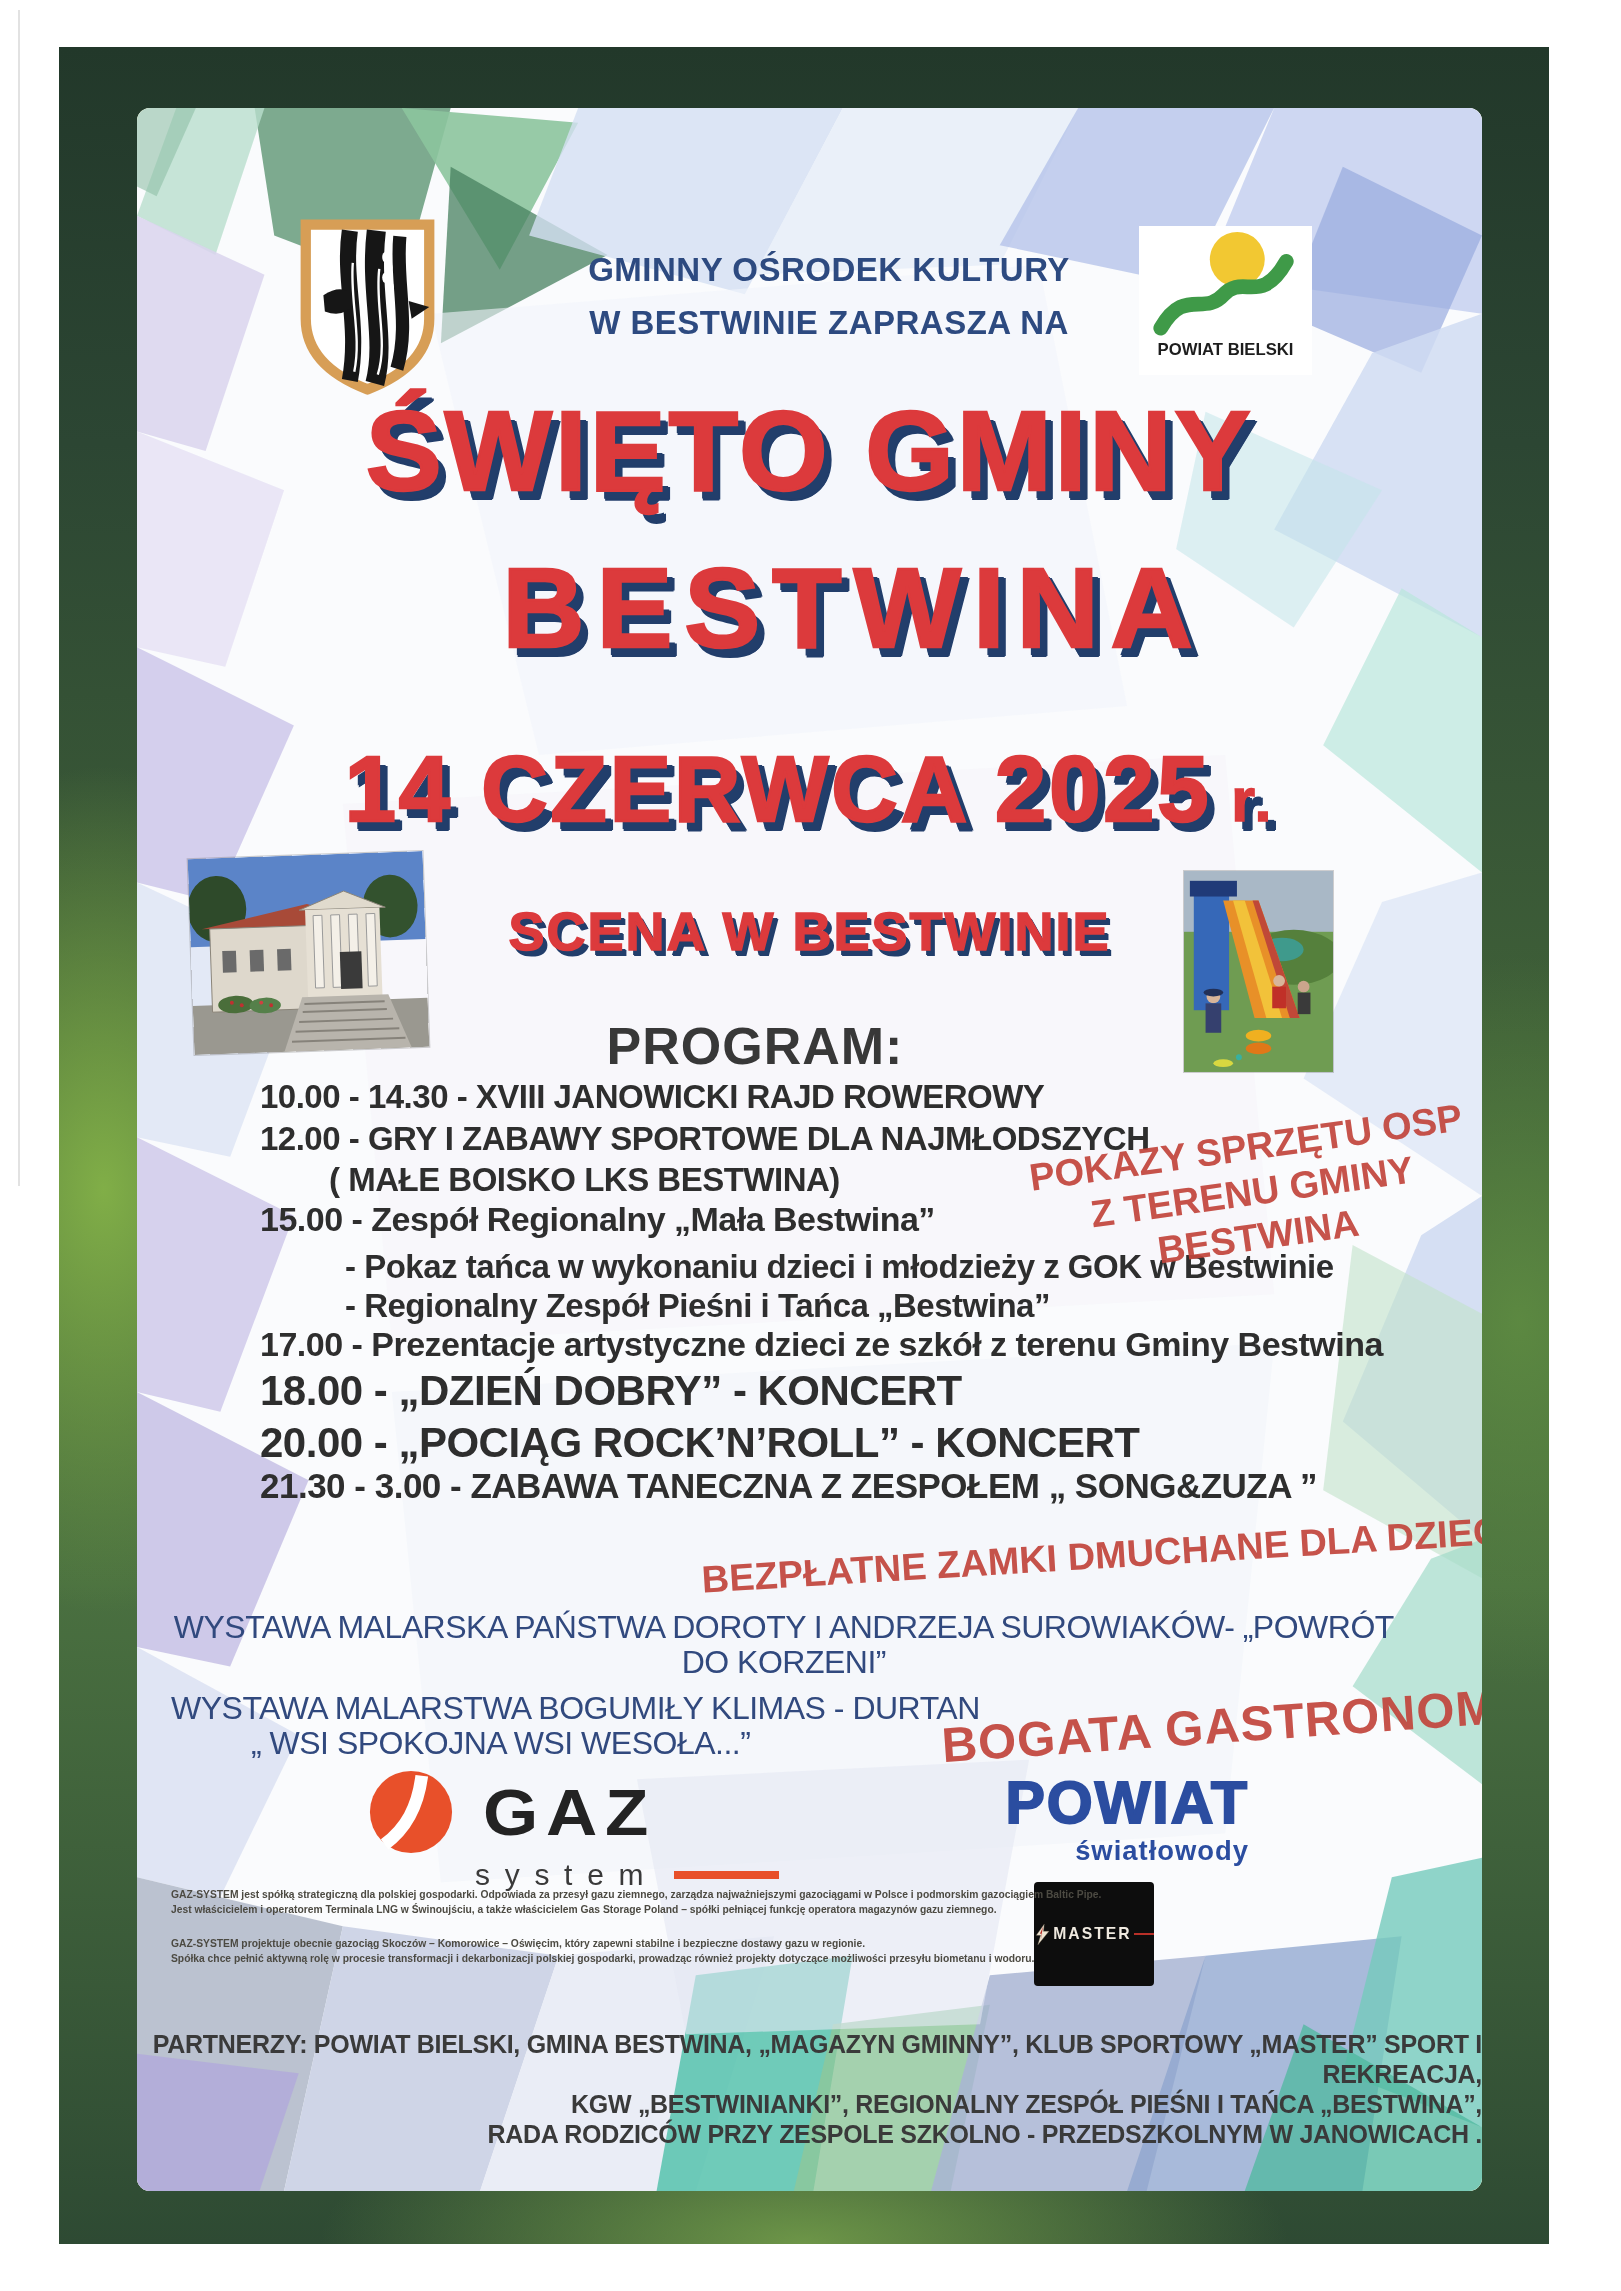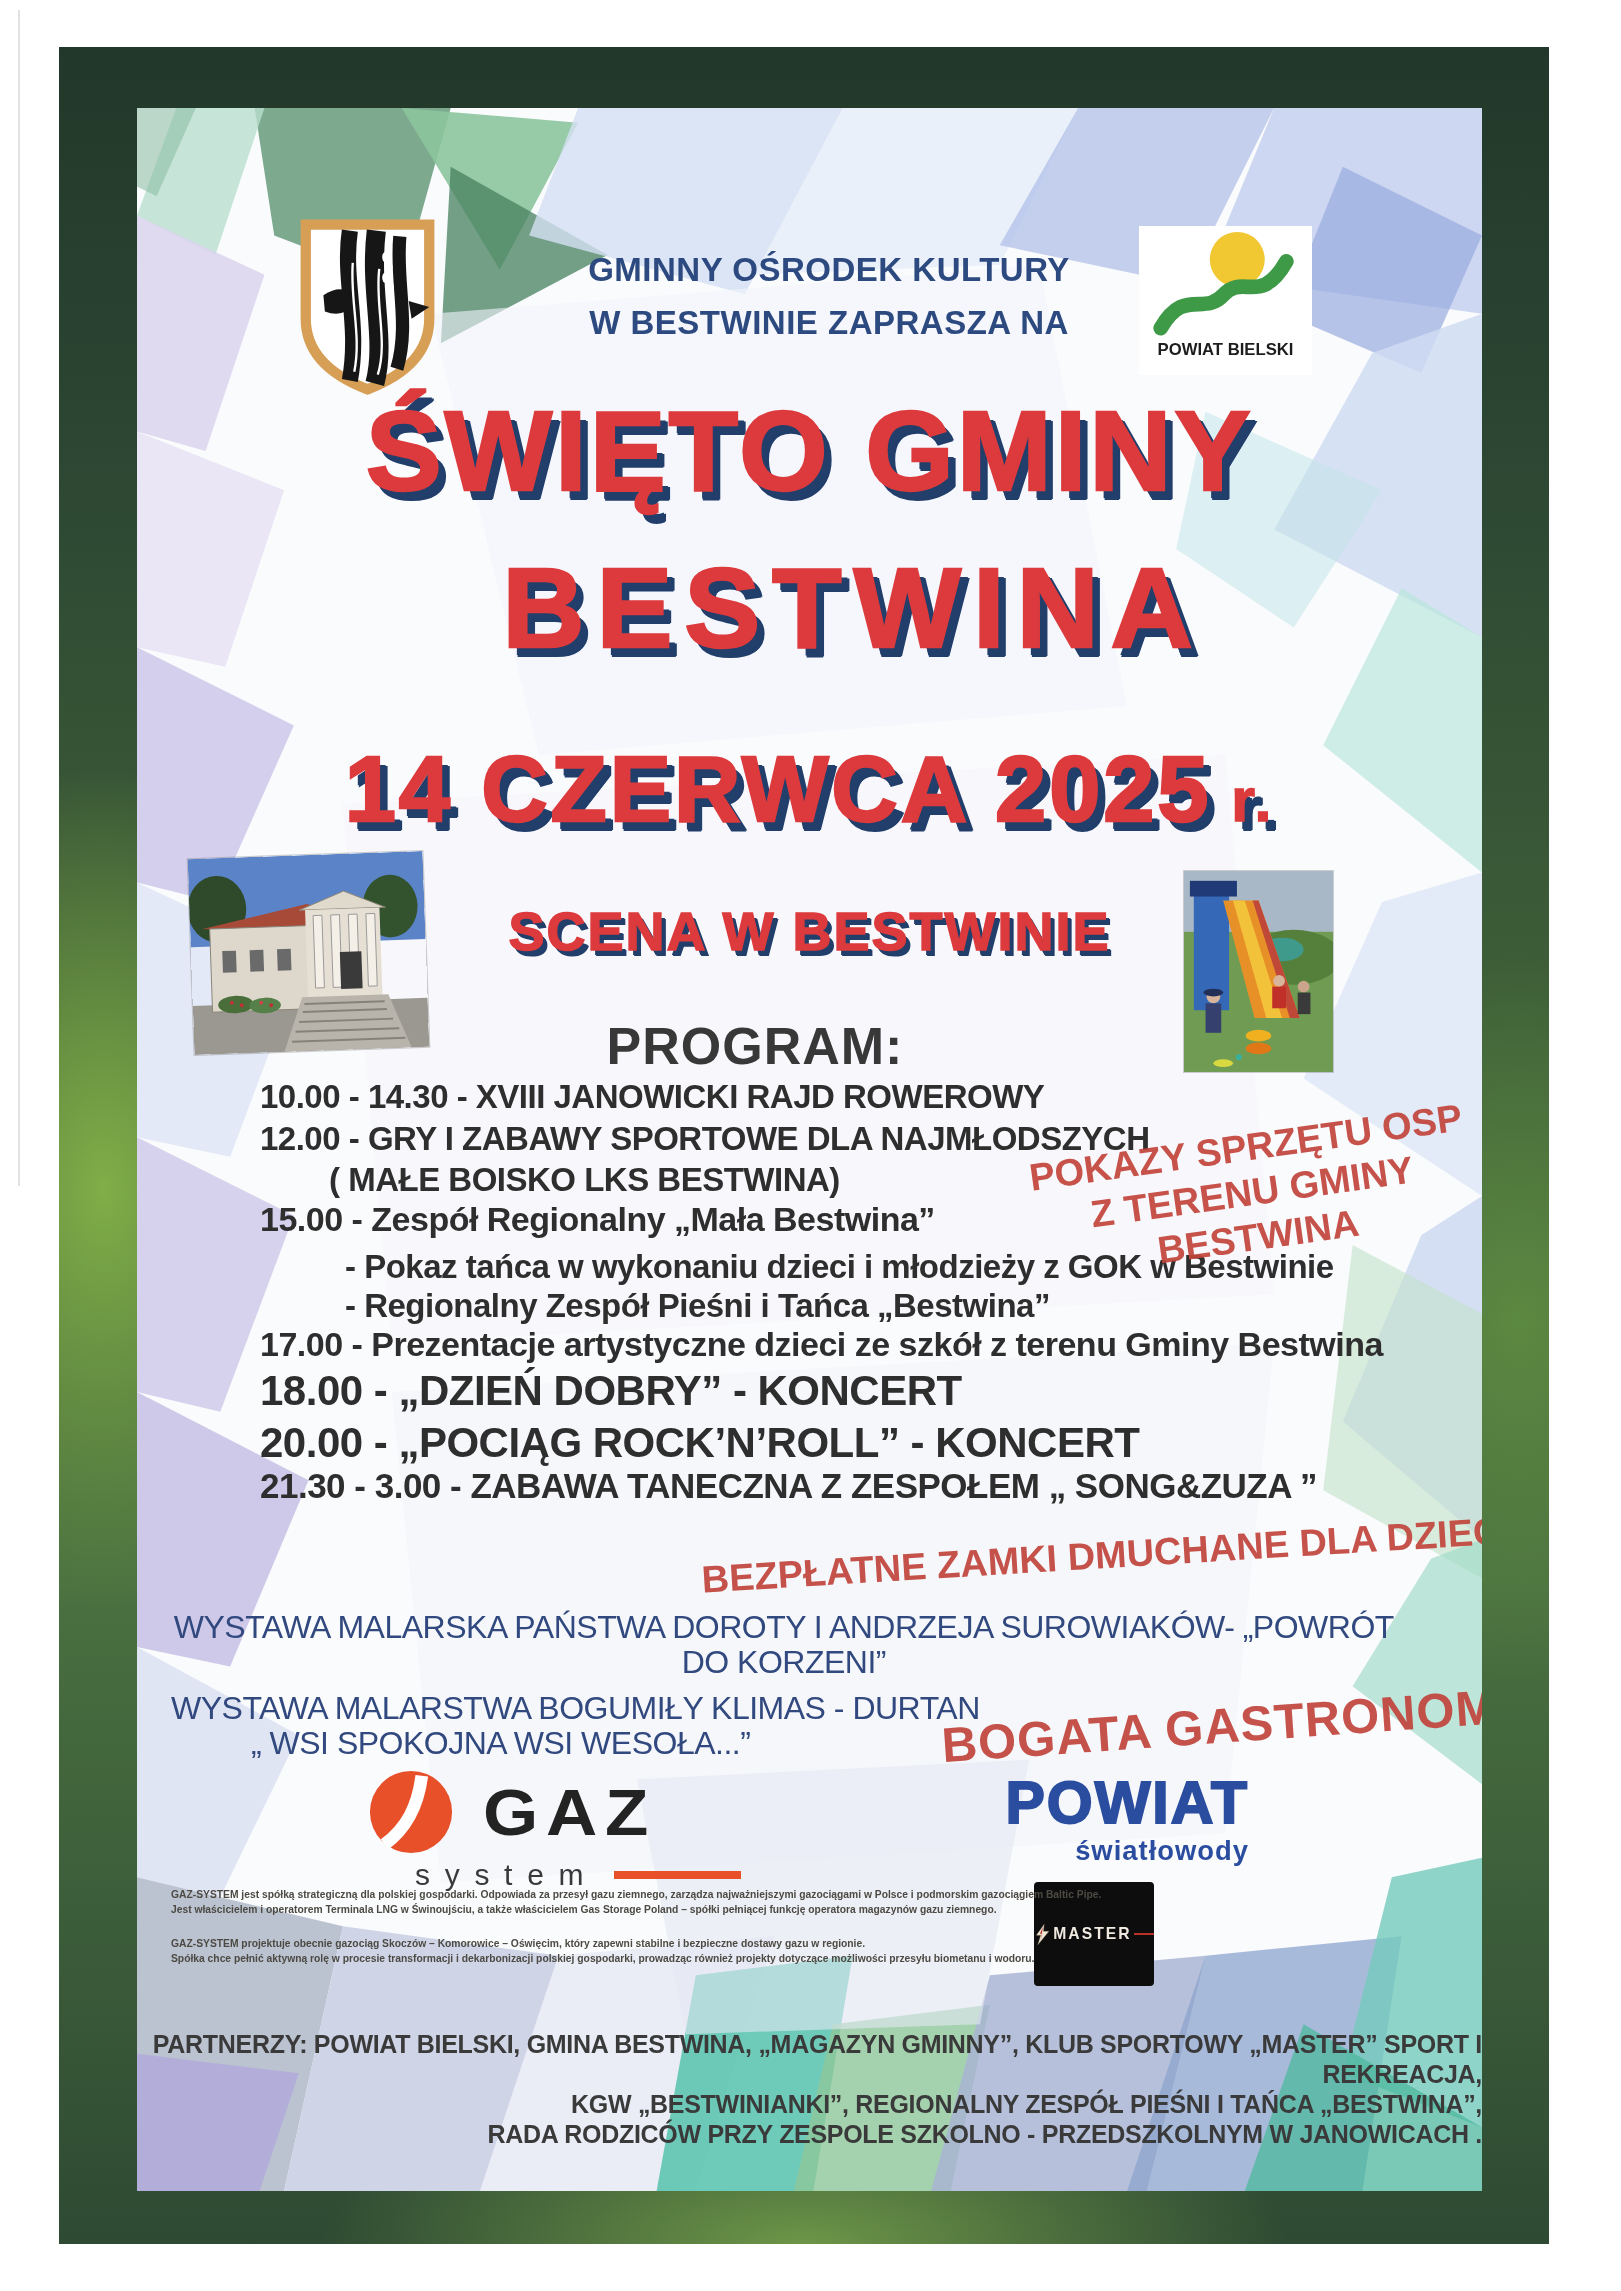--- a/index.html
+++ b/index.html
@@ -5,21 +5,21 @@
   html,body{margin:0;padding:0;background:#ffffff;}
   body{font-family:"Liberation Sans","DejaVu Sans",sans-serif;}
   .page{position:relative;width:1621px;height:2292px;background:#fff;overflow:hidden;}
   .scan-edge{position:absolute;left:17.6px;top:9.8px;width:2.9px;height:1176px;background:#cfcfcf;opacity:.6;}
   .frame{position:absolute;left:59px;top:47px;width:1490px;height:2197px;
     background:
       radial-gradient(ellipse 412px 706px at 3% 52%, rgba(132,178,72,.95) 0%, rgba(132,178,72,0) 60%),
       radial-gradient(ellipse 412px 608px at 98% 58%, rgba(96,142,66,.85) 0%, rgba(96,142,66,0) 60%),
       radial-gradient(ellipse 745px 255px at 50% 100%, rgba(116,158,74,.9) 0%, rgba(116,158,74,0) 65%),
       linear-gradient(180deg,#22382a 0%,#2c4633 18%,#3f6038 45%,#4a7040 70%,#2e4a33 100%);}
-  .inner{position:absolute;left:137px;top:108px;width:1345px;height:2083px;background:#fef9c3;overflow:hidden;}
+  .inner{position:absolute;left:137px;top:108px;width:1345px;height:2083px;background:#fef9c3;overflow:hidden;border-radius:13px;}
   .mosaic{position:absolute;left:0;top:0;width:100%;height:100%;}
   .layer{position:absolute;z-index:2;}
 
   .invite{left:0;top:135px;width:100%;text-align:center;padding-left:39px;box-sizing:border-box;
     color:#2d4a80;font-weight:bold;font-size:33px;line-height:1.62;letter-spacing:0.5px;}
   .big-red{color:#dc3a3c;font-weight:bold;text-align:center;width:100%;left:0;line-height:1;
     -webkit-text-stroke:2.5px #dc3a3c;
     text-shadow:6.9px 7.8px 0 #223e6b,8.8px 8.8px 0 #223e6b,7.8px 9.8px 0 #223e6b;}
   .title1{top:286px;font-size:114px;letter-spacing:2.9px;}
   .title2{top:443px;font-size:114px;letter-spacing:11.8px;padding-left:44px;}
@@ -43,21 +43,21 @@
   .stamp-food{left:804px;top:1588px;font-size:49px;transform:rotate(-4deg);letter-spacing:1px;}
 
   .exh{color:#31497e;font-weight:normal;font-size:32px;letter-spacing:-0.5px;}
   .exh1{left:9.8px;top:1502px;width:1274px;text-align:center;line-height:1.08;}
   .exh2{left:34px;top:1583px;line-height:1.1;}
   .exh2 .l2{padding-left:80px;}
 
   .gaz-logo{left:230px;top:1660px;width:412px;}
   .gaz-row{display:flex;align-items:center;gap:28px;}
   .gaz-word{font-size:71px;font-weight:bold;color:#232323;letter-spacing:7.8px;line-height:1;transform:scaleY(.92);}
-  .gaz-sub{display:flex;align-items:center;gap:15.7px;margin-top:2px;margin-left:48px;}
+  .gaz-sub{display:flex;align-items:center;gap:15.7px;margin-top:2px;margin-left:108px;}
   .gaz-sub span{font-size:30px;color:#3a3a3a;letter-spacing:14.7px;}
   .gaz-rule{width:127px;height:8.8px;background:#e8502a;}
   .orion-logo{left:828px;top:1666px;width:284px;display:flex;flex-direction:column;align-items:flex-end;}
   .orion-word{font-size:59px;font-weight:bold;color:#2b4da0;letter-spacing:2px;line-height:1;
     -webkit-text-stroke:2px #2b4da0;}
   .orion-sub{font-size:27.4px;font-weight:bold;color:#2b4da0;margin-top:2px;letter-spacing:1px;}
   .master-logo{left:897px;top:1774px;width:120px;height:104px;background:#0d0d0d;border-radius:3.9px;
     display:flex;flex-direction:row;align-items:center;justify-content:center;gap:2px;}
   .master-word{color:#efe9df;font-size:15.7px;font-weight:bold;letter-spacing:2px;}
 

